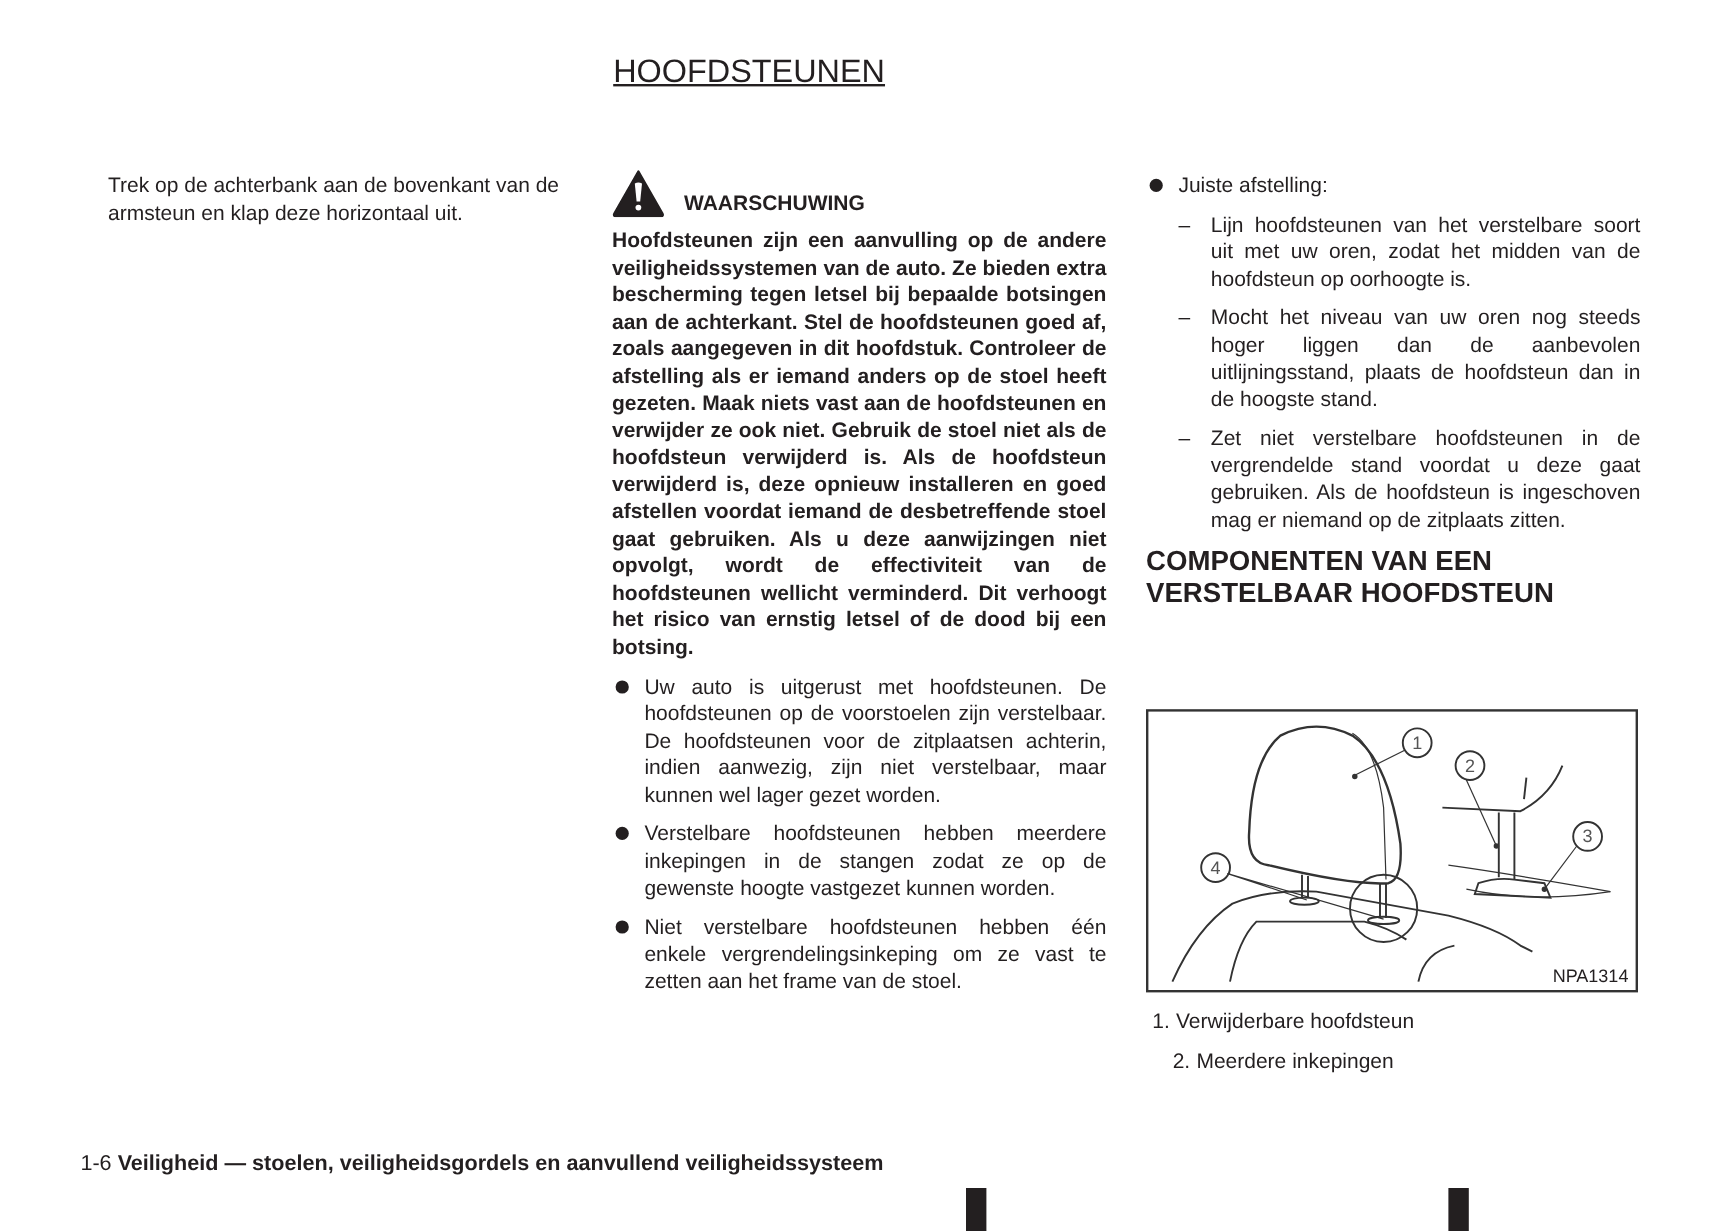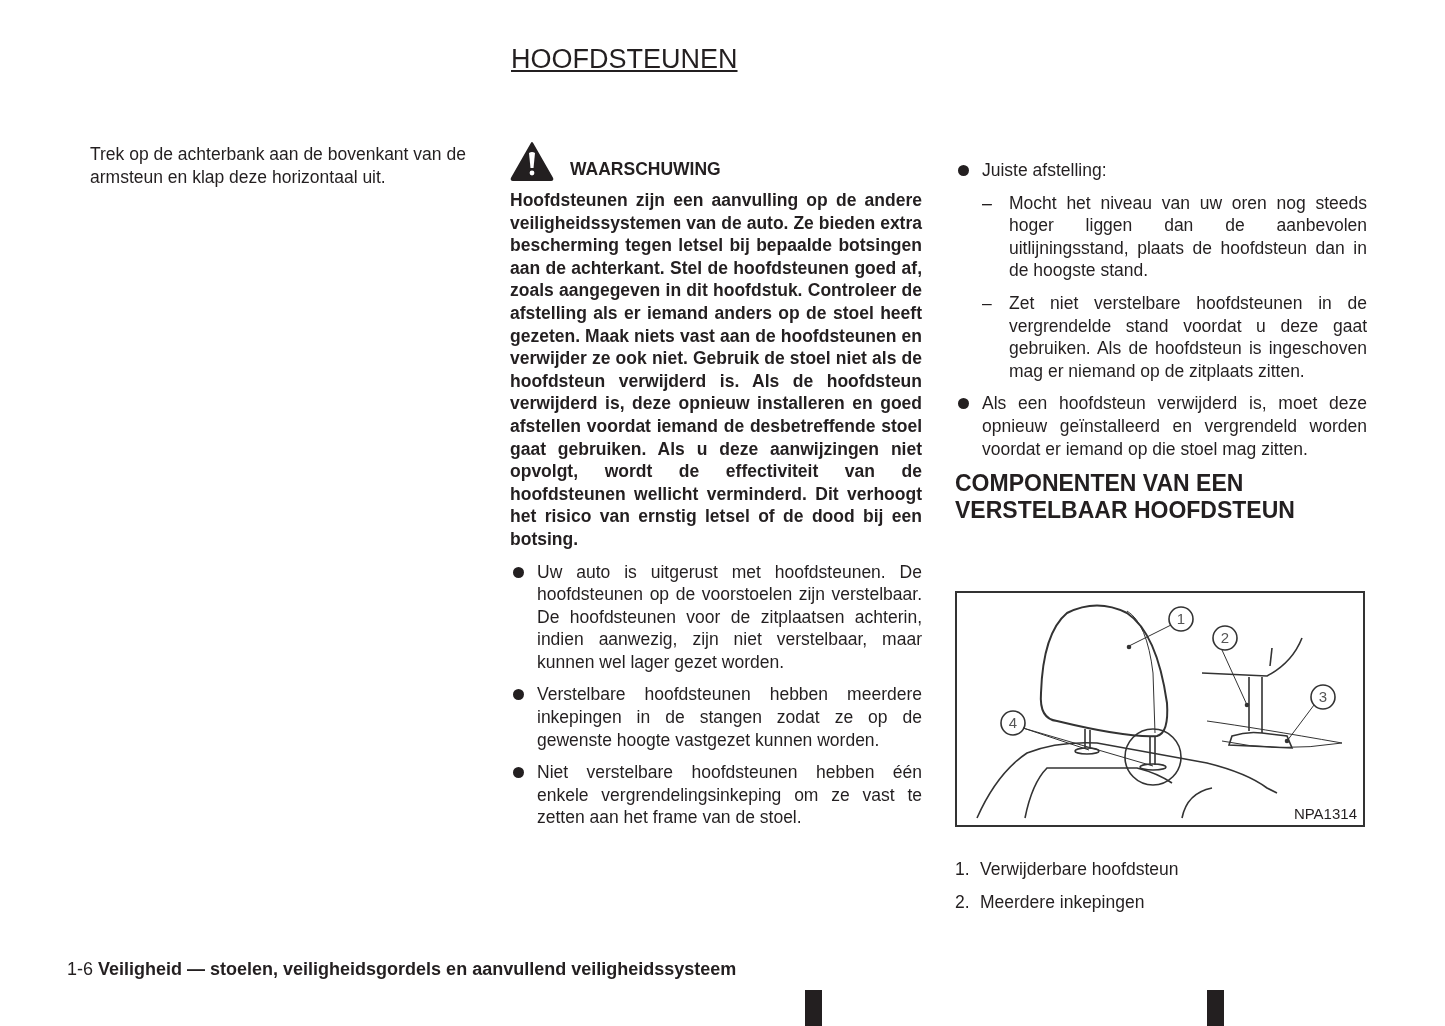--- a/index.html
+++ b/index.html
@@ -30,21 +30,21 @@
   ul.dashes > li .dash { position: absolute; left: 27px; top: 0; }
   .section-title {
     font-size: 23px; line-height: 27px; margin-top: 10px; margin-bottom: 6px; font-weight: bold;
   }
   .figure {
     position: absolute; left: 955px; top: 591px; width: 410px; height: 236px; border: 2px solid #333;
     box-sizing: border-box; background: #fff;
   }
   .figure svg { position: absolute; left: 0; top: 0; }
   .fig-code { position: absolute; right: 6px; bottom: 3px; font-size: 15px; color: #231f20; }
-  .legend { position: absolute; left: 955px; top: 858px; font-size: 17.5px; line-height: 22.6px; }
+  .legend { position: absolute; left: 955px; top: 840px; font-size: 17.5px; line-height: 22.6px; text-align: center; }
   .legend div { margin-bottom: 10px; }
   .legend .num { display: inline-block; width: 25px; }
   .footer { position: absolute; left: 67px; top: 959px; font-size: 18px; }
   .footer .page-num { font-weight: normal; }
   .footer .chapter { font-weight: bold; }
   .tab-mark { position: absolute; top: 990px; width: 17px; height: 36px; background: #231f20; }
 </style>
 </head>
 <body>
 
@@ -65,36 +65,30 @@
   </div>
   <p class="warn-body">Hoofdsteunen zijn een aanvulling op de andere veiligheidssystemen van de auto. Ze bieden extra bescherming tegen letsel bij bepaalde botsingen aan de achterkant. Stel de hoofdsteunen goed af, zoals aangegeven in dit hoofdstuk. Controleer de afstelling als er iemand anders op de stoel heeft gezeten. Maak niets vast aan de hoofdsteunen en verwijder ze ook niet. Gebruik de stoel niet als de hoofdsteun verwijderd is. Als de hoofdsteun verwijderd is, deze opnieuw installeren en goed afstellen voordat iemand de desbetreffende stoel gaat gebruiken. Als u deze aanwijzingen niet opvolgt, wordt de effectiviteit van de hoofdsteunen wellicht verminderd. Dit verhoogt het risico van ernstig letsel of de dood bij een botsing.</p>
   <ul class="bullets">
     <li><span class="dot"></span><span>Uw auto is uitgerust met hoofdsteunen. De hoofdsteunen op de voorstoelen zijn verstelbaar. De hoofdsteunen voor de zitplaatsen achterin, indien aanwezig, zijn niet verstelbaar, maar kunnen wel lager gezet worden.</span></li>
     <li><span class="dot"></span><span>Verstelbare hoofdsteunen hebben meerdere inkepingen in de stangen zodat ze op de gewenste hoogte vastgezet kunnen worden.</span></li>
     <li><span class="dot"></span><span>Niet verstelbare hoofdsteunen hebben één enkele vergrendelingsinkeping om ze vast te zetten aan het frame van de stoel.</span></li>
   </ul>
 </div>
 
 <div class="col col-right">
-  <ul class="bullets" style="margin-top:16px">
+  <ul class="bullets" style="margin-top:0">
     <li style="margin-bottom:0">
       <span class="dot"></span>
       <span>Juiste afstelling:</span>
     </li>
   </ul>
   <ul class="dashes">
-    <li><span class="dash">–</span></li>
+    <li><span class="dash">–</span><span>Lijn hoofdsteunen van het verstelbare soort uit met uw oren, zodat het midden van de hoofdsteun op oorhoogte is.</span></li>
     <li><span class="dash">–</span><span>Mocht het niveau van uw oren nog steeds hoger liggen dan de aanbevolen uitlijningsstand, plaats de hoofdsteun dan in de hoogste stand.</span></li>
     <li><span class="dash">–</span><span>Zet niet verstelbare hoofdsteunen in de vergrendelde stand voordat u deze gaat gebruiken. Als de hoofdsteun is ingeschoven mag er niemand op de zitplaats zitten.</span></li>
-  </ul>
-  <ul class="bullets" style="margin-top:0">
-    <li style="margin-bottom:0">
-      <span class="dot"></span>
-      <span>Als een hoofdsteun verwijderd is, moet deze opnieuw geïnstalleerd en vergrendeld worden voordat er iemand op die stoel mag zitten.</span>
-    </li>
   </ul>
   <div class="section-title">
     <div>COMPONENTEN VAN EEN</div>
     <div>VERSTELBAAR HOOFDSTEUN</div>
   </div>
 </div>
 
 <div class="figure">
   <svg width="406" height="232" viewBox="0 0 406 232" fill="none" stroke="#333" stroke-width="1.6">
 

